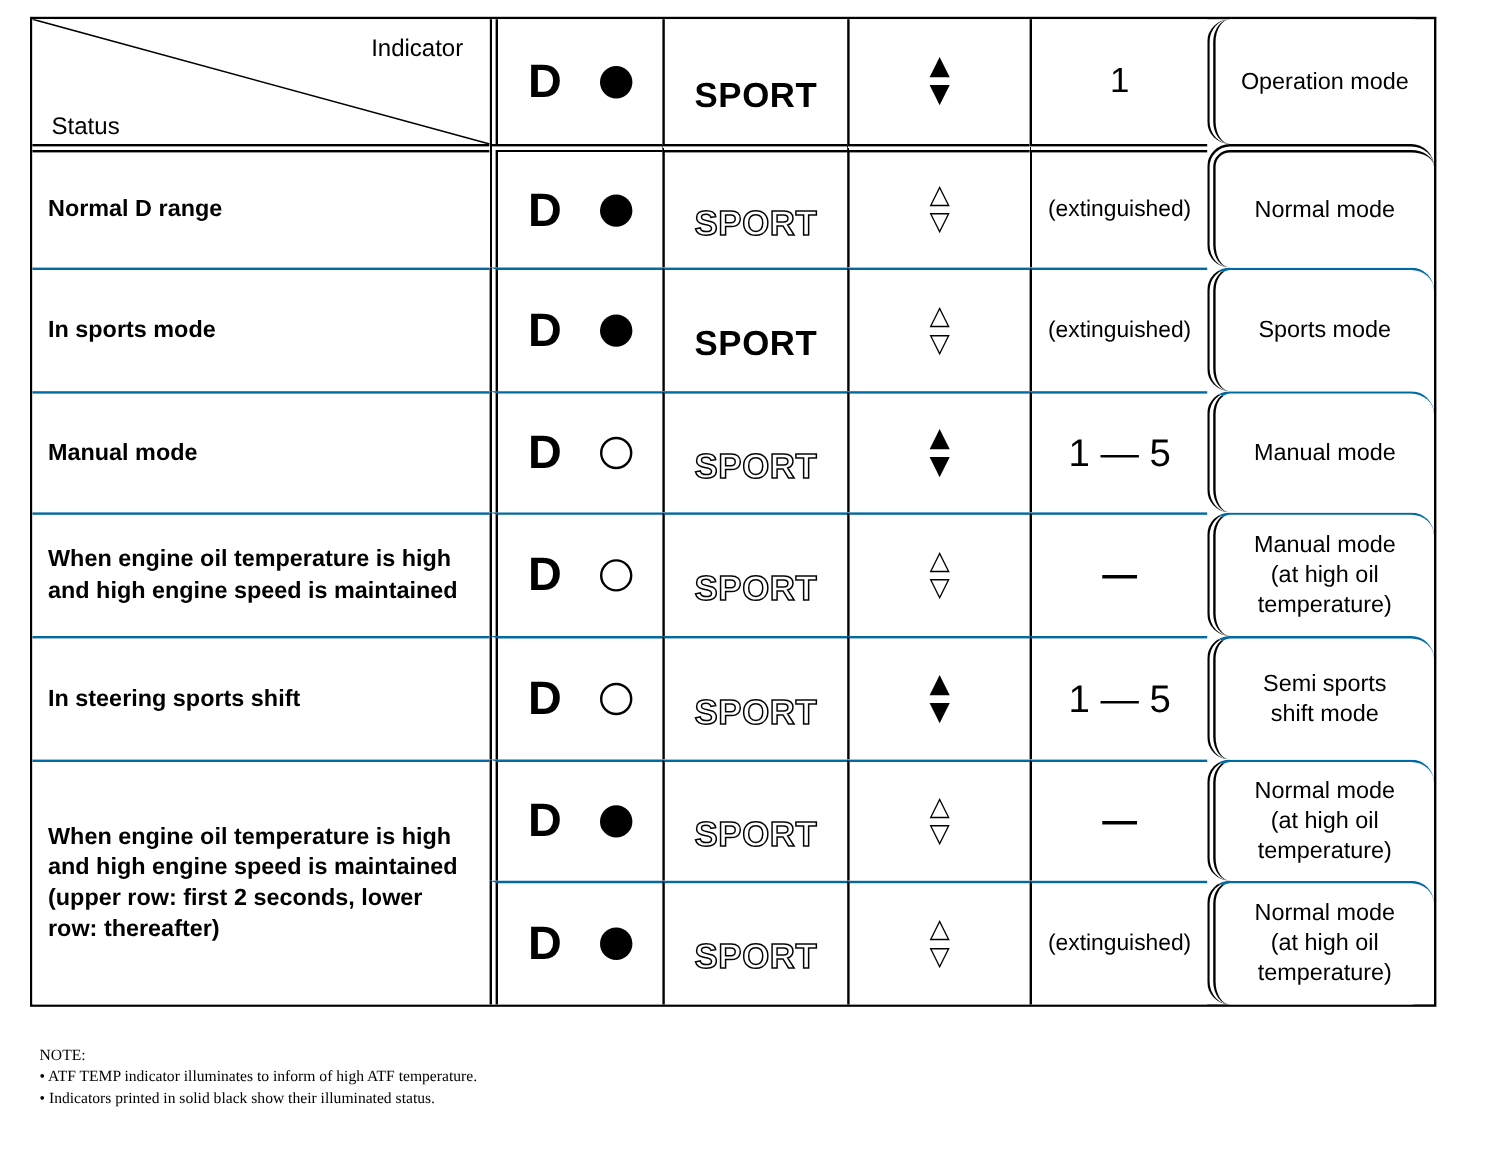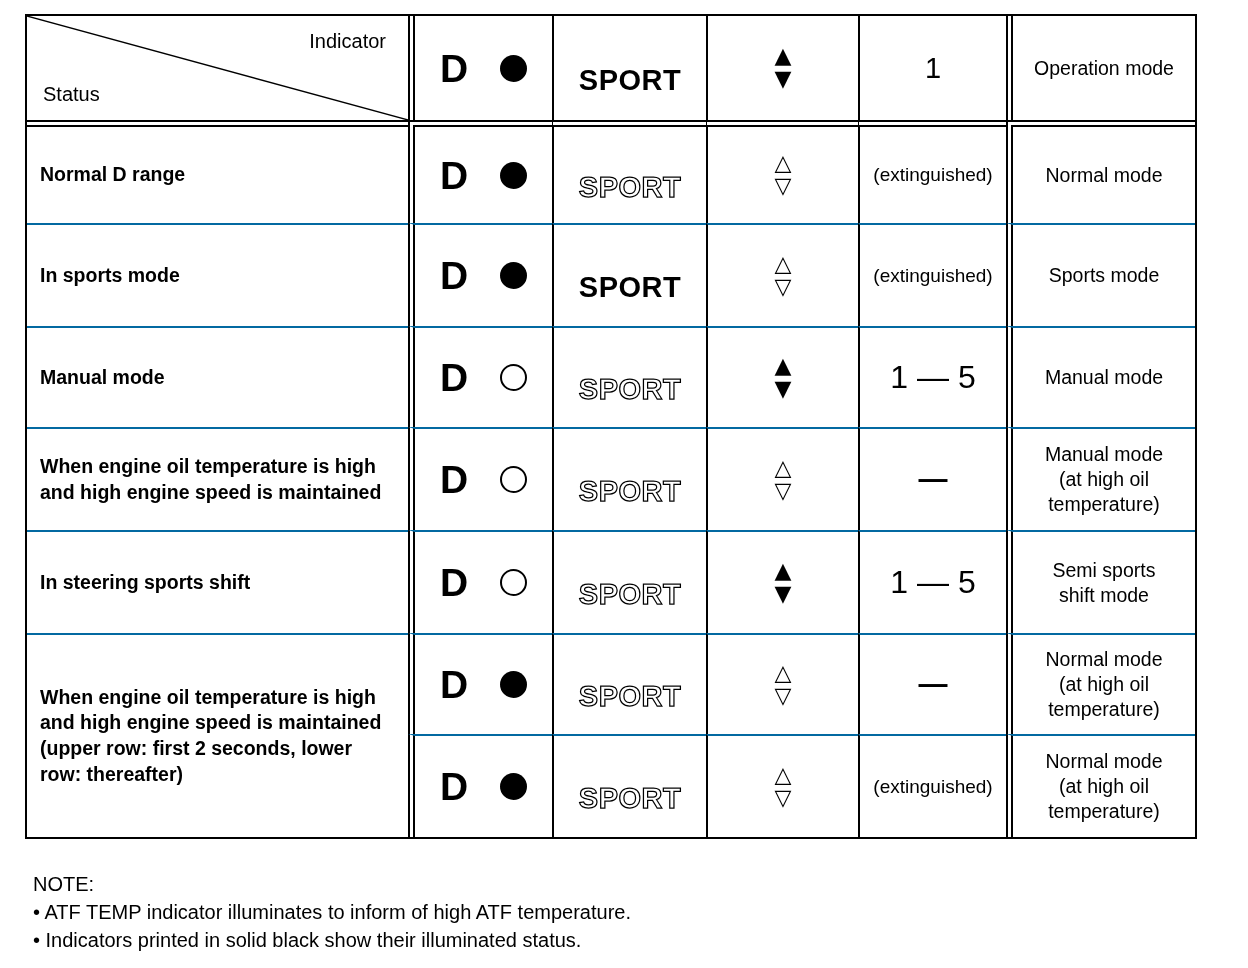--- a/index.html
+++ b/index.html
@@ -16,21 +16,21 @@
   }
   .c{display:flex;align-items:center;justify-content:center;box-sizing:border-box;background:#fff;}
   .bl{border-left:2px solid #000;}
   .bld{border-left:7px double #000;}
   .bt{border-top:2px solid #0369a1;}
   .btd{border-top:7px double #000;}
 
   .hdr-status{position:relative;}
   .diag{position:absolute;left:0;top:0;width:100%;height:100%;display:block;}
   .lbl-ind{position:absolute;top:14px;right:22px;font-size:20px;}
-  .lbl-st{position:absolute;bottom:14px;left:16px;font-size:20px;}
+  .lbl-st{position:absolute;bottom:2px;left:16px;font-size:20px;}
 
   .status{justify-content:flex-start;padding:0 12px 0 13px;font-size:19.5px;line-height:1.32;text-align:left;font-weight:bold;}
   .merged{grid-row:7 / span 2;}
 
   .dcell{gap:32px;}
   .d-letter{font-size:39px;font-weight:bold;line-height:1;}
   .circle{width:27px;height:27px;border-radius:50%;box-sizing:border-box;display:inline-block;}
   .circle[data-variant="filled"]{background:#000;}
   .circle[data-variant="outline"]{border:2.5px solid #000;background:#fff;}
 
@@ -40,23 +40,23 @@
   }
 
   .arrows{flex-direction:column;gap:4px;font-family:"DejaVu Sans",sans-serif;}
   .arrows span{font-size:22px;line-height:.85;display:block;}
 
   .gear{font-size:19px;}
   .gear[data-size="large"]{font-size:32px;}
   .gear[data-size="dash"]{font-size:29px;font-weight:bold;}
   .gear[data-size="header"]{font-size:29px;}
 
-  .mode{font-size:19.5px;line-height:1.28;text-align:center;white-space:pre-line;padding:0 6px;}
-
-  .note{position:absolute;left:33px;top:870px;font-size:20px;line-height:1.4;}
+  .mode{font-size:19.5px;line-height:1.28;text-align:center;white-space:pre-line;padding:0 6px;border-radius:19px;}
+
+  .note{position:absolute;left:33px;top:870px;font-size:13px;line-height:1.4;font-family:Liberation Serif, serif;}
   .note div{white-space:nowrap;}
 </style>
 </head>
 <body>
 
 <div class="page">
 
   <div class="tbl">
 
     <div class="c hdr-status">

